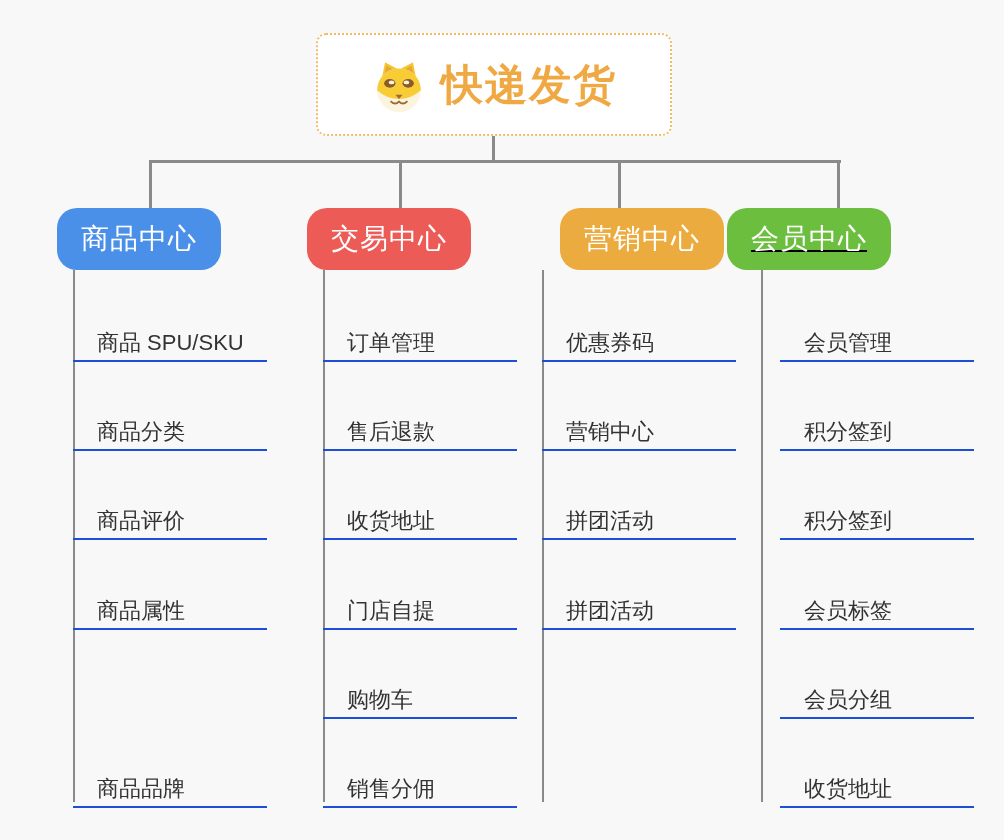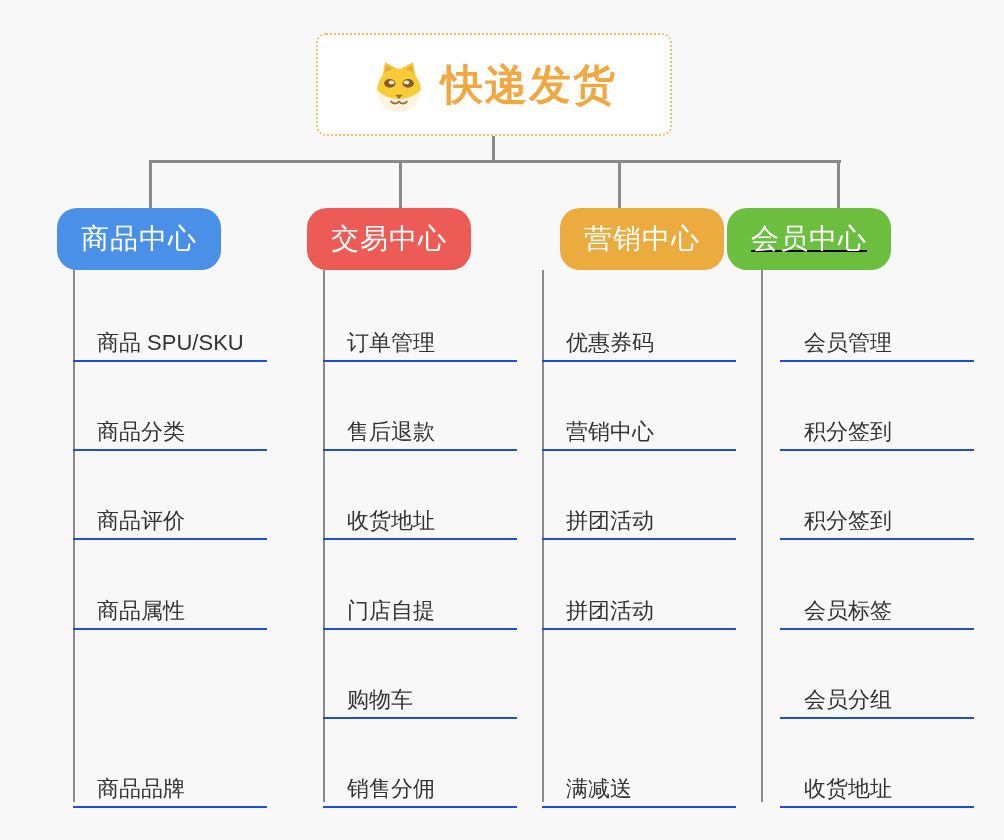--- a/index.html
+++ b/index.html
@@ -150,23 +150,20 @@
     </div>
   <div class="leaf c2 r1">
       <span>营销中心</span>
     </div>
   <div class="leaf c2 r2">
       <span>拼团活动</span>
     </div>
   <div class="leaf c2 r3">
       <span>拼团活动</span>
     </div>
-  <div class="leaf c2 r5">
-      <span>满减送</span>
-    </div>
 
   <div class="leaf c3 r0">
       <span>会员管理</span>
     </div>
   <div class="leaf c3 r1">
       <span>积分签到</span>
     </div>
   <div class="leaf c3 r2">
       <span>积分签到</span>
     </div>

